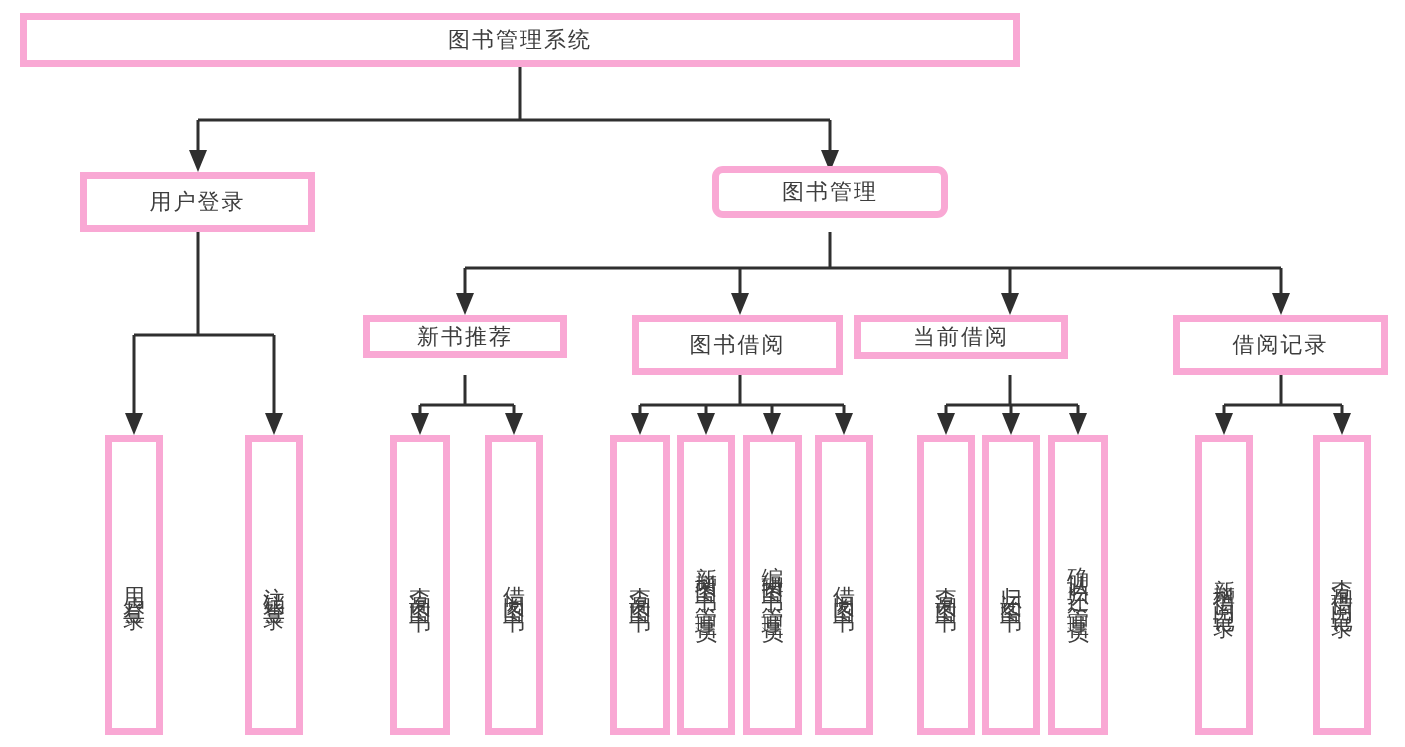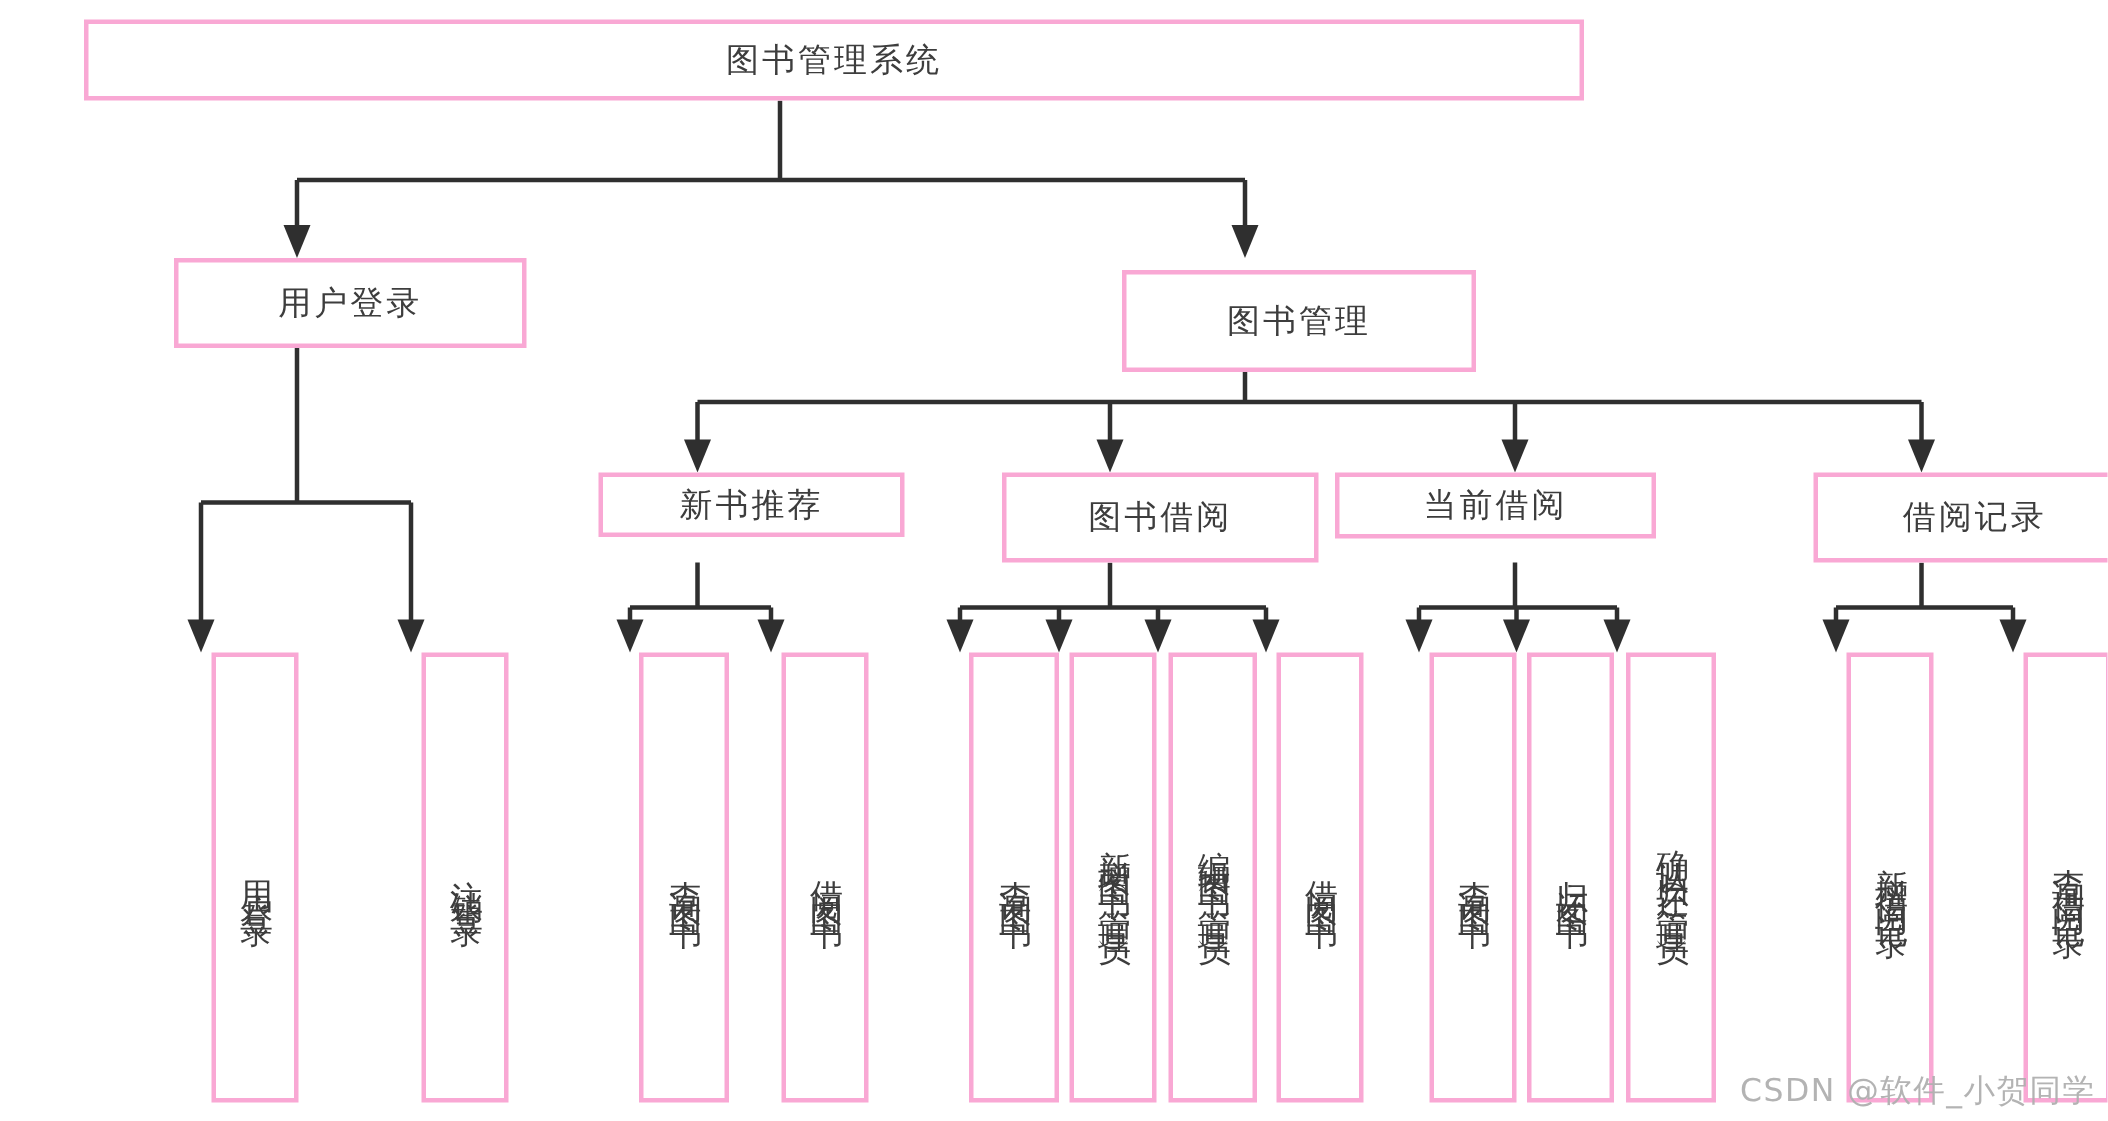--- a/index.html
+++ b/index.html
@@ -22,45 +22,44 @@
     position: absolute;
     left: 0;
     top: 0;
     width: 1405px;
     height: 747px;
     pointer-events: none;
   }
   .node {
     position: absolute;
     background: #ffffff;
-    border: 3px solid #f9a8d4;
+    border: 7px solid #f9a8d4;
     box-sizing: border-box;
     display: flex;
     align-items: center;
     justify-content: center;
     color: #3d3d3d;
     z-index: 2;
-    margin-left: 36px;
   }
   .node.h {
     font-size: 22px;
     letter-spacing: 2px;
     white-space: nowrap;
   }
   .node.v {
     writing-mode: vertical-rl;
     font-size: 22px;
     letter-spacing: 8px;
     line-height: 1;
   }
   
   .n-root  { left: 20px;  top: 13px;  width: 1000px; height: 54px; }
   
   .n-l2a   { left: 80px;  top: 172px; width: 235px; height: 60px; }
-  .n-l2b   { left: 712px; top: 180px; width: 236px; height: 68px; }
+  .n-l2b   { left: 712px; top: 166px; width: 236px; height: 52px; border-radius: 11px; }
   
   .n-l3a   { left: 363px;  top: 315px; width: 204px; height: 43px; }
   .n-l3b   { left: 632px;  top: 315px; width: 211px; height: 60px; }
   .n-l3c   { left: 854px;  top: 315px; width: 214px; height: 44px; }
   .n-l3d   { left: 1173px; top: 315px; width: 215px; height: 60px; }
   
   .leaf    { top: 435px; height: 300px; }
   .n-f01   { left: 105px;  width: 58px; }
   .n-f02   { left: 245px;  width: 58px; }
   .n-f03   { left: 390px;  width: 60px; }
@@ -161,14 +160,13 @@
   <div class="node v leaf n-f07">编辑图书（管理员）</div>
   <div class="node v leaf n-f08">借阅图书</div>
 
   <div class="node v leaf n-f09">查询图书</div>
   <div class="node v leaf n-f10">归还图书</div>
   <div class="node v leaf n-f11">确认归还（管理员）</div>
 
   <div class="node v leaf n-f12">新增借阅记录</div>
   <div class="node v leaf n-f13">查询借阅记录</div>
 
-  <div class="watermark">CSDN @软件_小贺同学</div>
 </div>
 
 </body></html>

